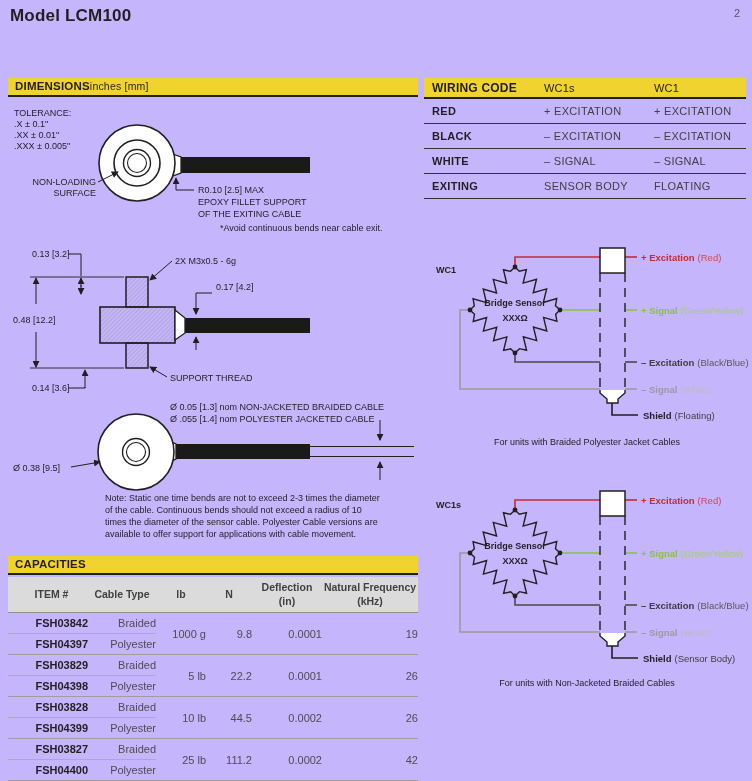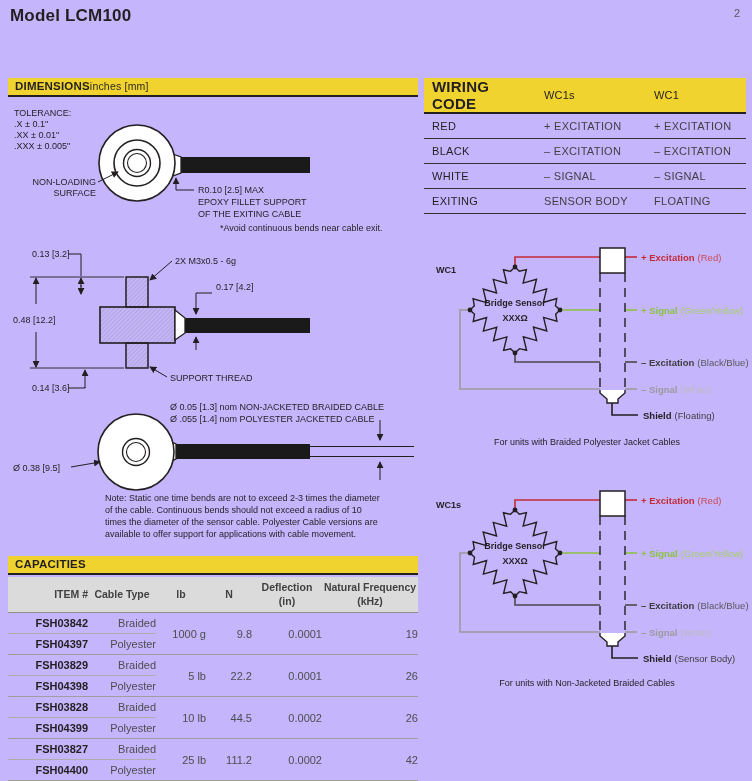--- a/index.html
+++ b/index.html
@@ -8,28 +8,28 @@
   .abs{position:absolute}
   .title{left:10px;top:6px;font-size:17px;font-weight:bold;letter-spacing:.2px}
   .pagenum{right:12px;top:7px;font-size:11px;color:#58595b}
   .bar{background:#F0D32F;border-bottom:2.5px solid #231f20;height:17px;line-height:17px;padding-left:7px;font-size:11.5px;font-weight:bold;letter-spacing:.2px}
   .bar-sub{font-weight:normal;font-size:10.5px;color:#2d2a26}
   #dim-bar{left:8px;top:78px;width:403px}
   #cap-bar{left:8px;top:556px;width:403px}
   table{border-collapse:collapse}
   
   #wiring{left:424px;top:78px;width:322px;font-size:11px;table-layout:fixed}
-  #wiring th{background:#F0D32F;border-bottom:2.5px solid #231f20;height:19px;text-align:left;padding:0 0 0 8px;font-size:15px;letter-spacing:.2px}
+  #wiring th{background:#F0D32F;border-bottom:2.5px solid #231f20;height:19px;text-align:left;padding:0 0 0 8px;font-size:12px;letter-spacing:.2px}
   #wiring th.colhead{font-weight:normal;font-size:11px}
   #wiring td{border-bottom:1.5px solid #323234;height:22px;padding-left:8px;color:#414042;letter-spacing:.3px}
-  #wiring td.cname{font-weight:normal;color:#231f20}
+  #wiring td.cname{font-weight:bold;color:#231f20}
   
   #capacities{left:8px;top:577px;width:410px;font-size:11px;table-layout:fixed}
   #capacities th{background:#DBDBDB;color:#414042;font-weight:bold;font-size:10.5px;height:35px;border-bottom:1.5px solid #8f8f8f;text-align:center;vertical-align:middle;line-height:1.3;padding:0}
-  #capacities th.c-item{text-align:right;padding-left:7px}
+  #capacities th.c-item{text-align:center;padding-left:7px}
   #capacities td{height:20px;text-align:right;color:#4d4d4d;padding:0}
   #capacities td.item{font-weight:bold;color:#231f20;text-align:right;padding-left:7px}
   #capacities tr.rA td.seg{border-bottom:1px solid #adadad}
   #capacities tr.rB td{border-bottom:1.5px solid #9e9e9e}
   #capacities td.m{border-bottom:1.5px solid #9e9e9e}
   
   svg.d{position:absolute;overflow:visible}
   svg.d text{font-size:9px;fill:#231f20}
   .dtitle{font-weight:bold;font-size:12.5px;fill:#231f20}
   .bridgetxt{font-weight:bold;font-size:10.5px;fill:#231f20;text-anchor:middle}

